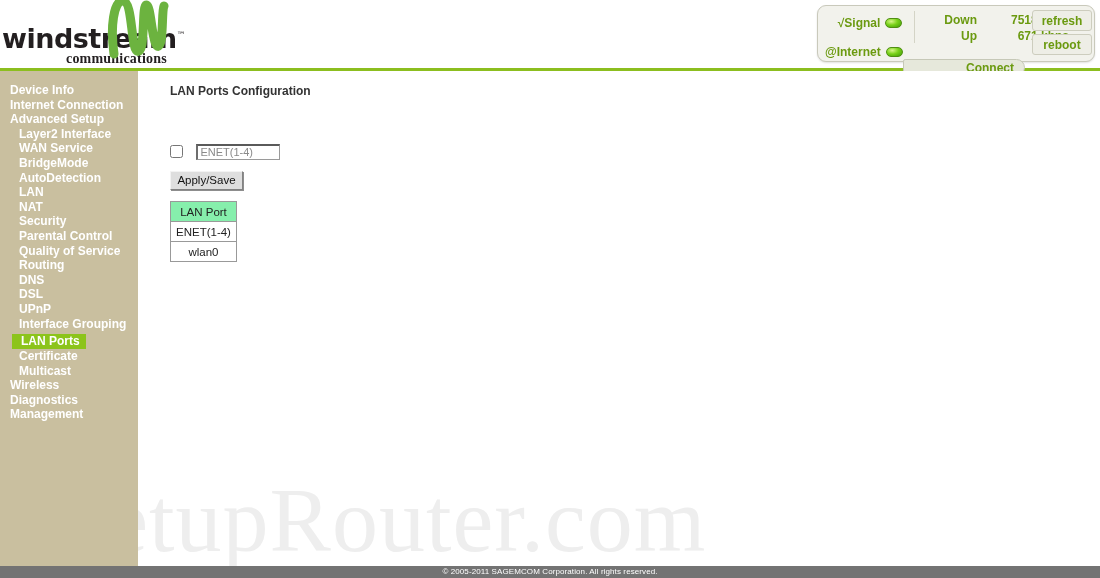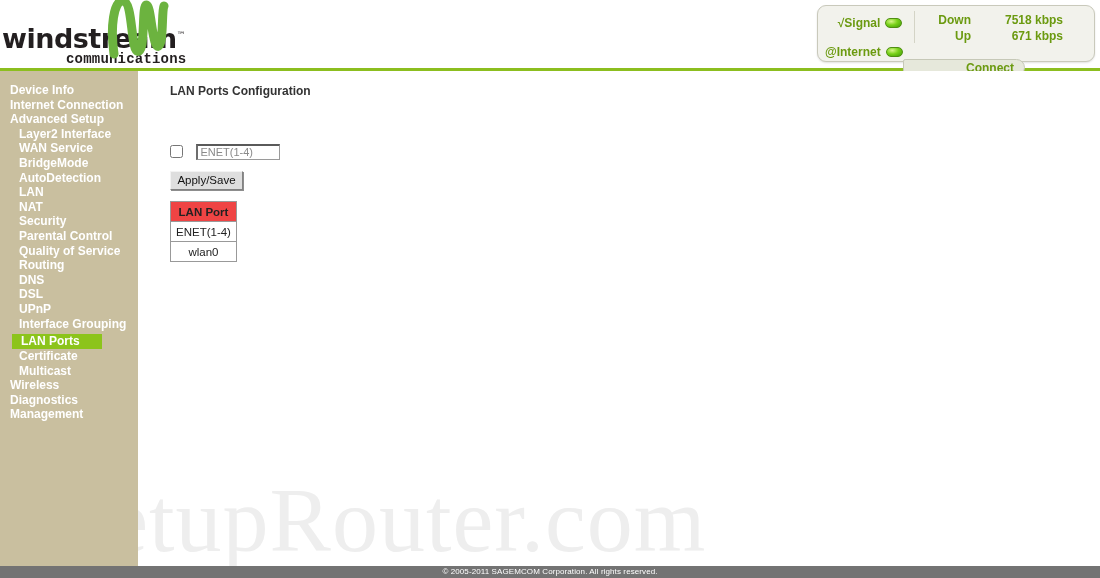--- a/index.html
+++ b/index.html
@@ -47,21 +47,21 @@
   }
   #logo-tm {
     font-size: 9px;
     vertical-align: super;
     font-weight: 400;
   }
   #logo-sub {
     position: absolute;
     left: 66px;
     top: 52px;
-    font-family: Liberation Mono, monospace;
+    font-family: Liberation Serif, serif;
     font-size: 14px;
     font-weight: 600;
     letter-spacing: 0.2px;
     color: #231f20;
     line-height: 1;
   }
   #logo-mark {
     position: absolute;
     left: 104px;
     top: -4px;
@@ -106,20 +106,21 @@
     color: #6b9a10;
     vertical-align: middle;
   }
   #speed-block {
     position: absolute;
     left: 96px;
     top: 5px;
     width: 160px;
     border-left: 1px solid #d4d4c6;
     box-sizing: border-box;
+    padding-left: 6px;
   }
   .speed-row {
     display: flex;
     line-height: 14px;
     margin-top: 2px;
   }
   .speed-name {
     width: 56px;
     font-size: 12px;
     font-weight: bold;
@@ -208,21 +209,21 @@
     color: #ffffff;
     line-height: 14.6px;
     padding-left: 10px;
     white-space: nowrap;
     cursor: pointer;
   }
   .nav-item.lvl2 { padding-left: 19px; }
   .nav-item.active {
     background: #8cc41b;
     display: inline-block;
-    padding-right: 22px;
+    padding-right: 6px;
     margin-left: 12px;
     padding-left: 9px;
   }
   #nav-top-pad { height: 12px; }
 
   
   #main {
     position: absolute;
     left: 138px;
     top: 71px;
@@ -307,22 +308,22 @@
     border: 1px solid #999999;
     font-size: 11.5px;
     color: #222222;
     height: 19px;
     padding: 0 5px;
     text-align: center;
     white-space: nowrap;
     background: #ffffff;
   }
   #lan-table td.hdr {
-    font-weight: bold;
-    background: #ef4444;
+    font-weight: normal;
+    background: #86efac;
   }
 
   
   #watermark {
     position: absolute;
     left: 55px;
     top: 470px;
     font-family: "Liberation Serif", serif;
     font-size: 92px;
     color: #eeeeee;
@@ -386,20 +387,24 @@
     </div>
 
     <div id="internet-row">
       <span id="internet-label">@Internet</span>
       <span class="led" style="position:absolute;left:60px;top:4px;"></span>
       <div id="connect-bar">
         <span id="connect-label">Connect</span>
       </div>
     </div>
 
+    <div id="button-stack">
+      <div class="hdr-btn">refresh</div>
+      <div class="hdr-btn">reboot</div>
+    </div>
 
   </div>
 </div>
 
 <div id="sidebar">
   <div id="nav-top-pad"></div>
   <a class="nav-item">Device Info</a>
   <a class="nav-item">Internet Connection</a>
   <a class="nav-item">Advanced Setup</a>
   <a class="nav-item lvl2">Layer2 Interface</a>

